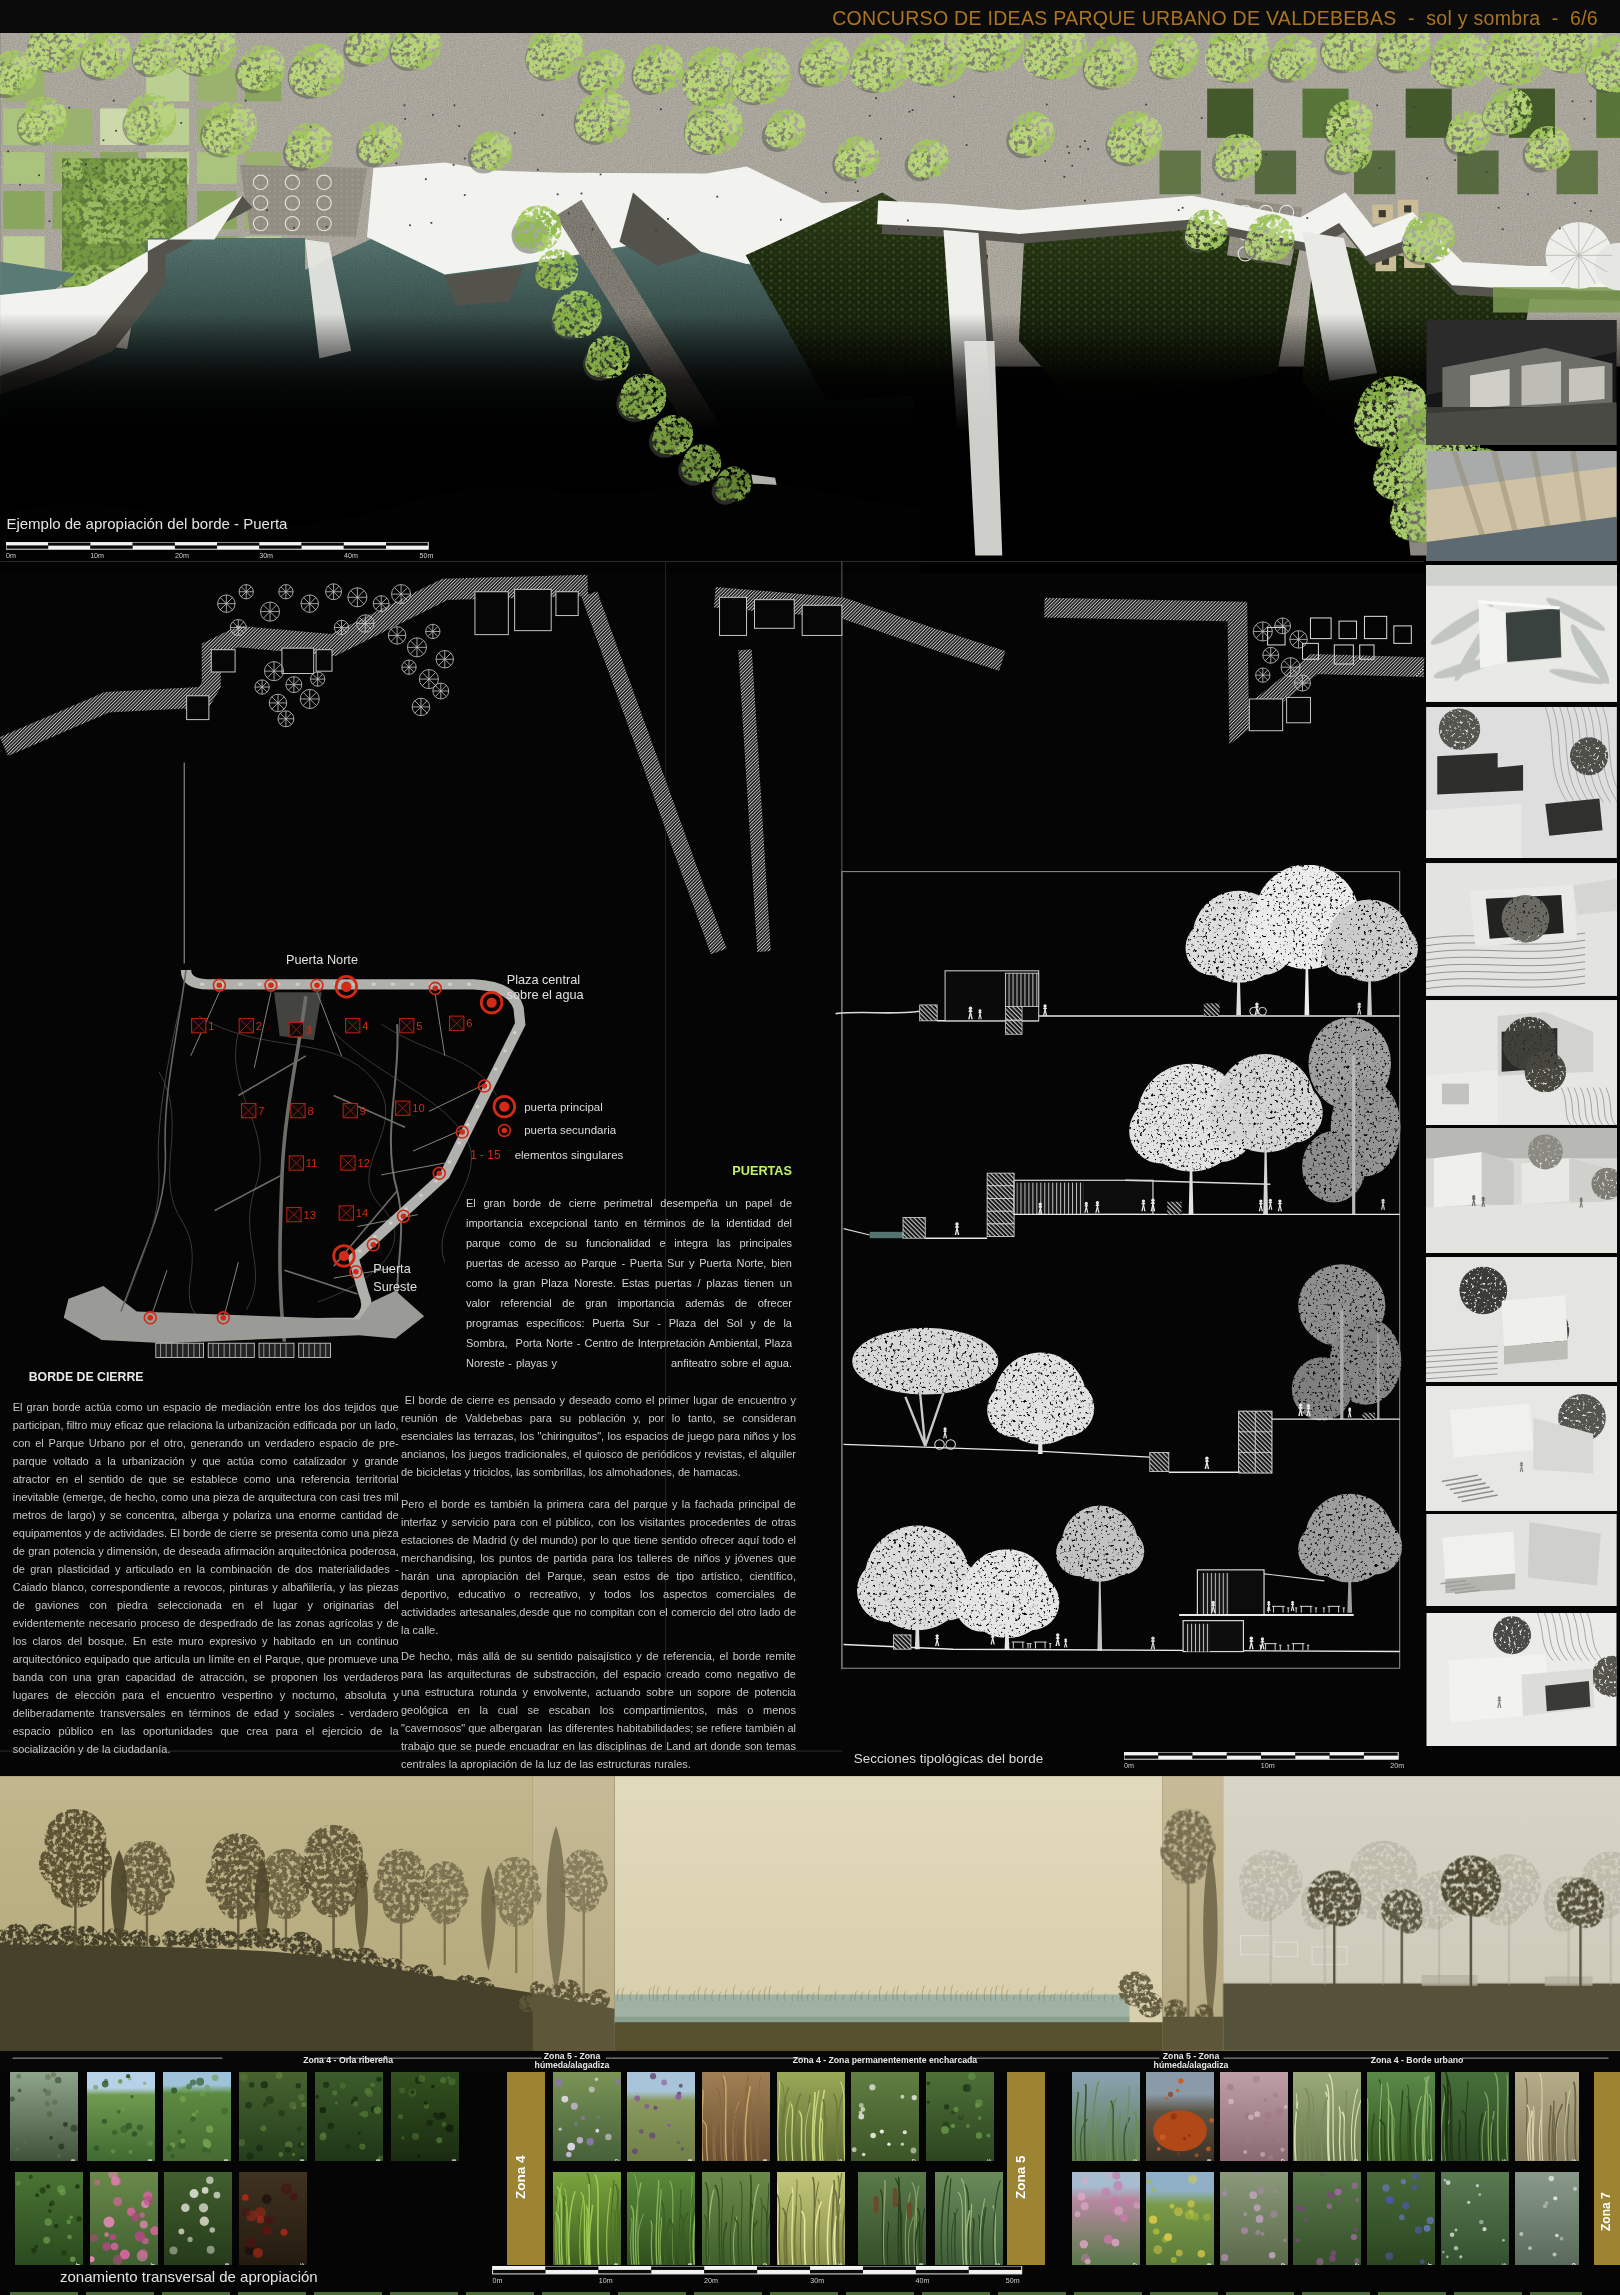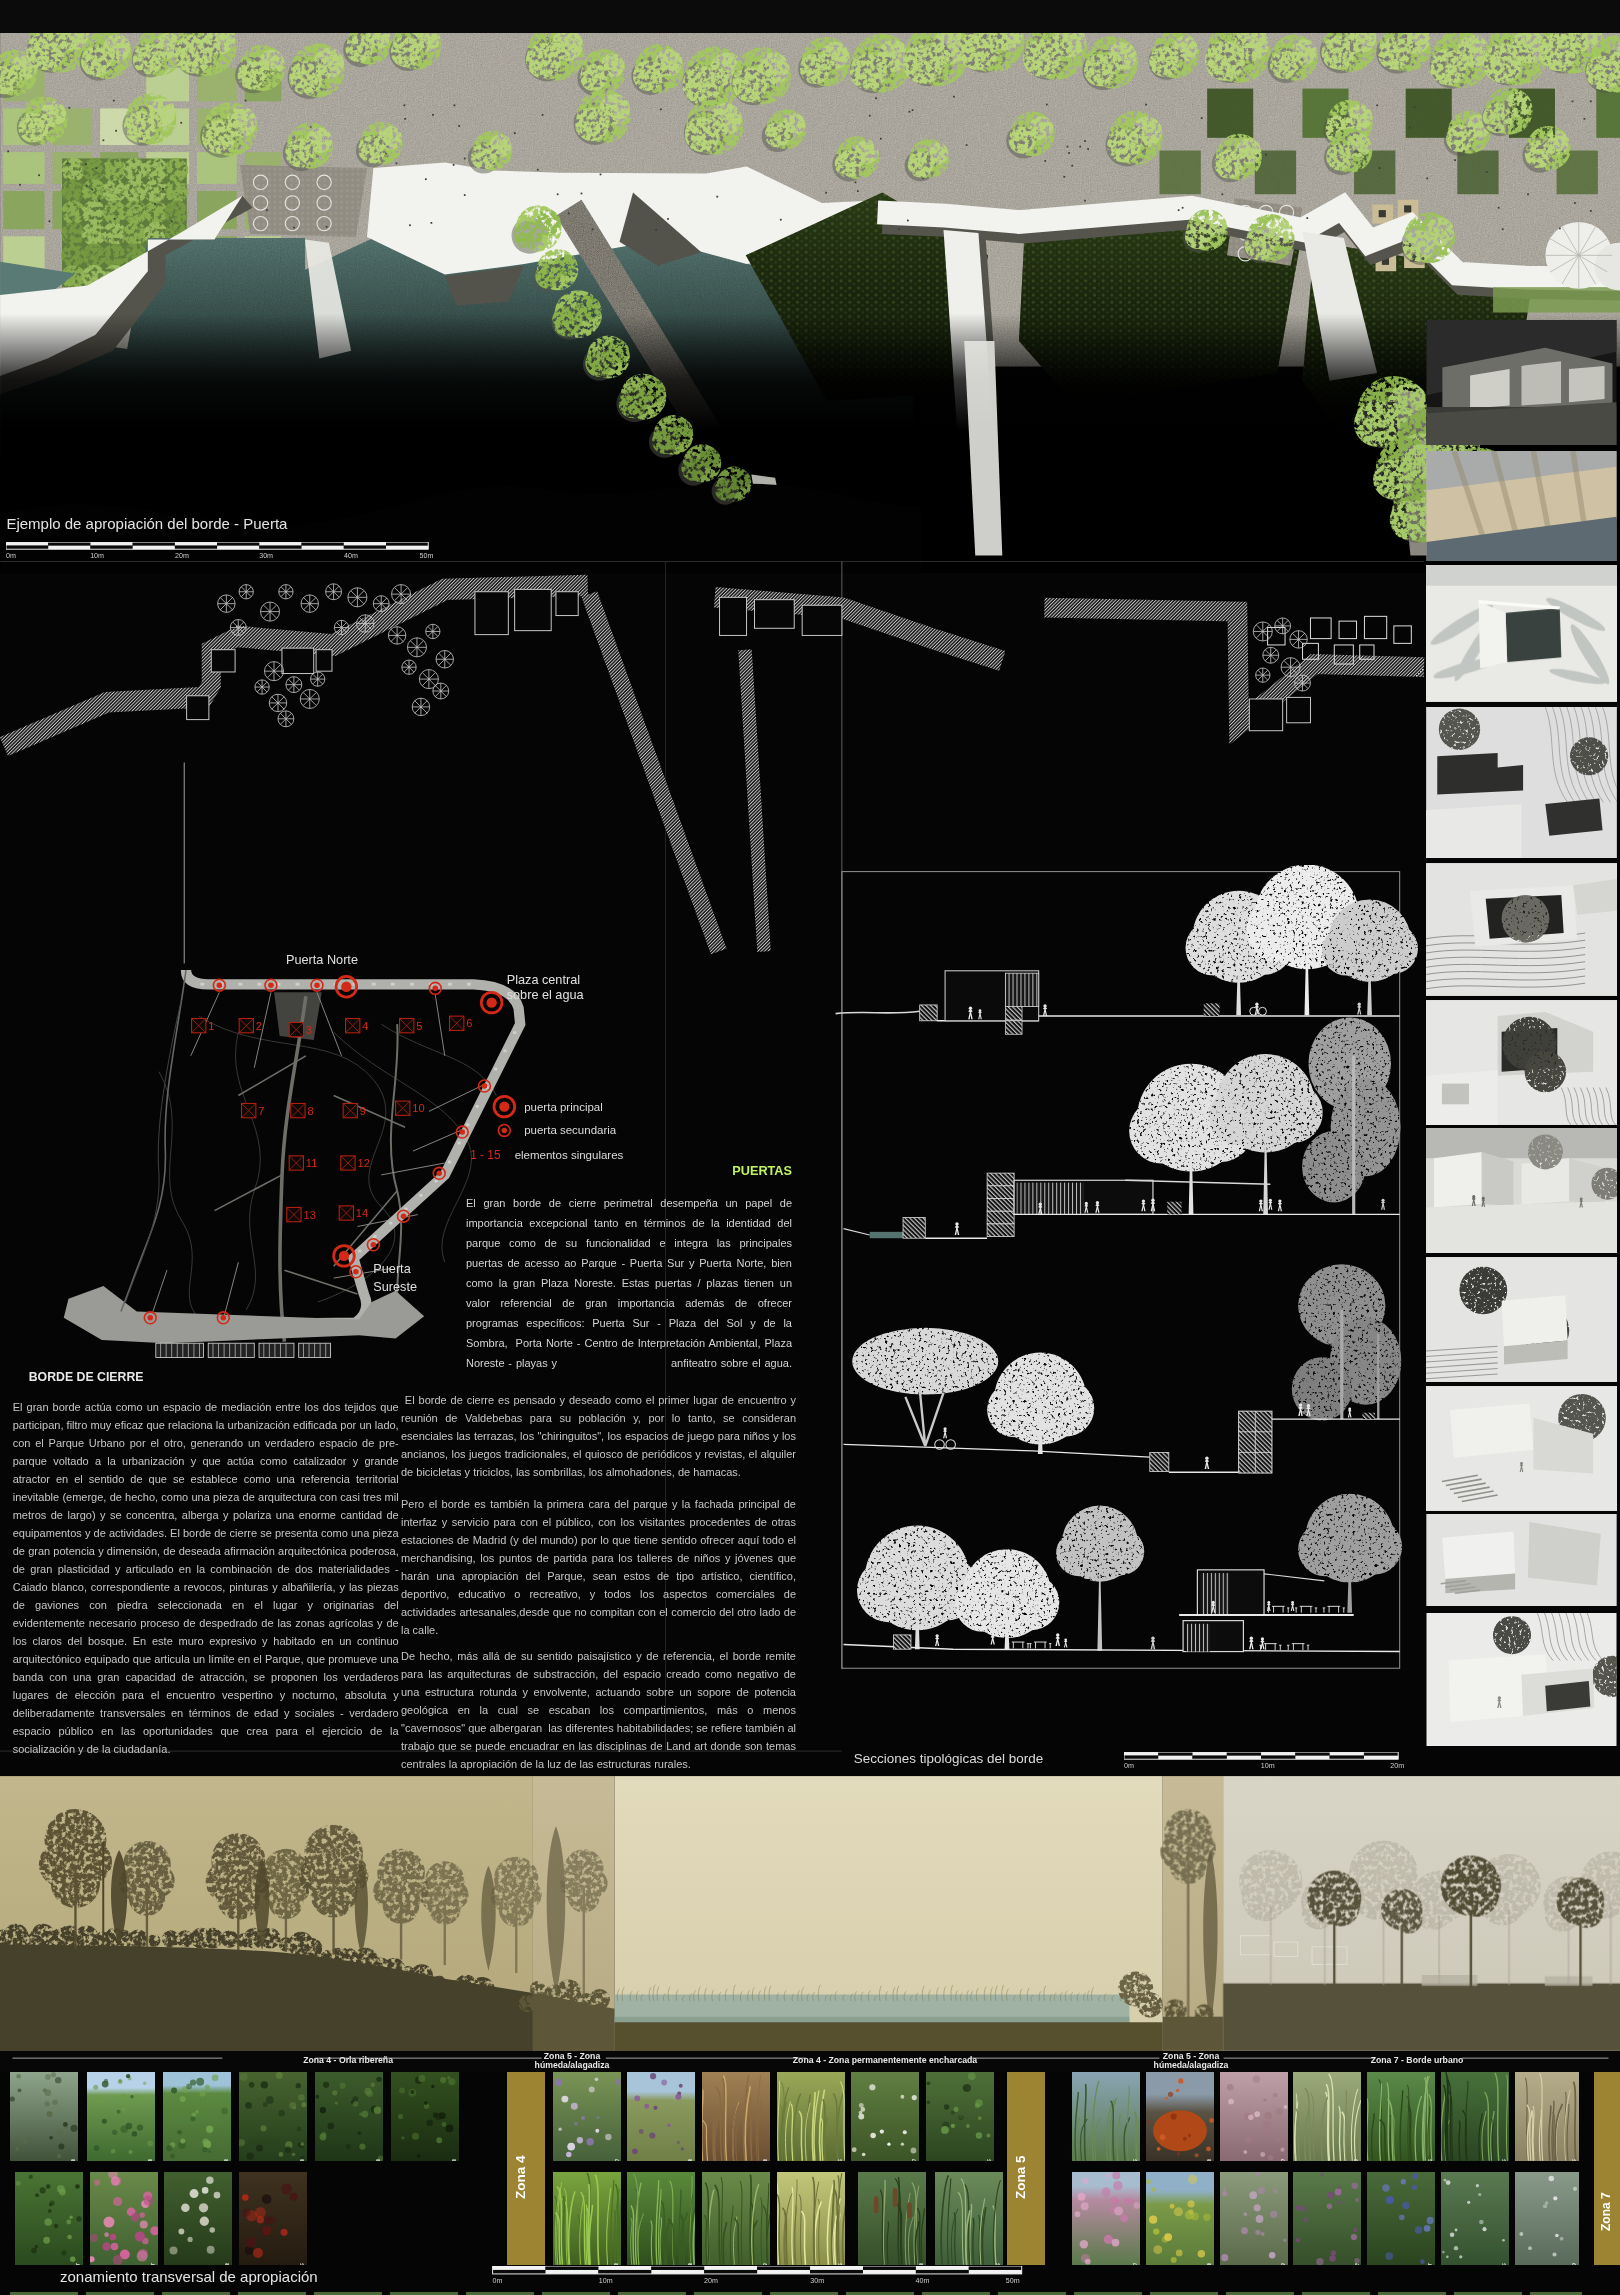--- a/index.html
+++ b/index.html
@@ -6,20 +6,21 @@
   font-family:"Liberation Sans",sans-serif;}
 .abs{position:absolute;}
 .txt{color:#c6c6c6;font-size:11px;line-height:18px;text-align:justify;}
 svg{display:block;}
 </style></head>
 <body>
 <div id="board">
 
 <div class="abs" style="left:0;top:0;width:1621px;height:35px;background:#0b0b0b;"></div>
 
+<div class="abs" style="left:0;top:7.1px;width:1598px;text-align:right;color:#ab7420;font-size:19.5px;letter-spacing:0.3px;">CONCURSO DE IDEAS PARQUE URBANO DE VALDEBEBAS&nbsp;&nbsp;-&nbsp;&nbsp;sol y sombra&nbsp;&nbsp;-&nbsp;&nbsp;6/6</div>
 
 <svg class="abs" style="left:0;top:0;" width="8" height="8" viewBox="0 0 10 10">
 <defs>
 <filter id="leafy" x="-20%" y="-20%" width="140%" height="140%">
  <feTurbulence type="fractalNoise" baseFrequency="0.18" numOctaves="3" seed="7" result="n"></feTurbulence>
  <feColorMatrix in="n" type="matrix" values="0 0 0 0 0  0 0 0 0 0  0 0 0 0 0  0 0 0 5 -1.6" result="a"></feColorMatrix>
  <feComposite in="SourceGraphic" in2="a" operator="in"></feComposite>
 </filter>
 <filter id="leafy2" x="-20%" y="-20%" width="140%" height="140%">
  <feTurbulence type="fractalNoise" baseFrequency="0.28" numOctaves="3" seed="11" result="n"></feTurbulence>
@@ -2458,21 +2459,21 @@
         <line x1="1220" y1="9" x2="1461" y2="9"></line>
         <line x1="1542" y1="9" x2="1733" y2="9"></line>
         <line x1="1843" y1="9" x2="2028" y2="9"></line>
       </g>
     </svg>
 <div class="abs" style="left:0;top:2051px;width:1621px;height:20.6px;color:#e8e8e8;font-size:8.7px;">
       <div class="abs" style="left:139px;top:4.8px;width:254px;text-align:right;font-weight:bold;line-height:8.7px;">Zona 4 - Orla ribereña</div>
       <div class="abs" style="left:445px;top:0.8px;width:254px;text-align:center;font-weight:bold;line-height:8.7px;">Zona 5 - Zona<br>húmeda/alagadiza</div>
       <div class="abs" style="left:758px;top:4.8px;width:254px;text-align:center;font-weight:bold;line-height:8.7px;">Zona 4 - Zona permanentemente encharcada</div>
       <div class="abs" style="left:1064px;top:0.8px;width:254px;text-align:center;font-weight:bold;line-height:8.7px;">Zona 5 - Zona<br>húmeda/alagadiza</div>
-      <div class="abs" style="left:1290px;top:4.8px;width:254px;text-align:center;font-weight:bold;line-height:8.7px;">Zona 7 - Borde urbano</div>
+      <div class="abs" style="left:1290px;top:4.8px;width:254px;text-align:center;font-weight:bold;line-height:8.7px;">Zona 4 - Borde urbano</div>
     </div>
 
 <div>
 <div class="abs" style="left:10.3px;top:2072px;width:68px;height:89px;background:linear-gradient(180deg,#8fa48c,#41523a);overflow:hidden;">
         <svg width="68" height="89" viewBox="0 0 86 112">
           <g>
             <circle cx="71" cy="69" r="2.7" fill="#5a6b4a" opacity="0.80"></circle>
             <circle cx="48" cy="26" r="4.1" fill="#5a6b4a" opacity="0.58"></circle>
             <circle cx="52" cy="83" r="2.3" fill="#2a3a24" opacity="0.93"></circle>
             <circle cx="11" cy="5" r="2.9" fill="#5a6b4a" opacity="0.68"></circle>

